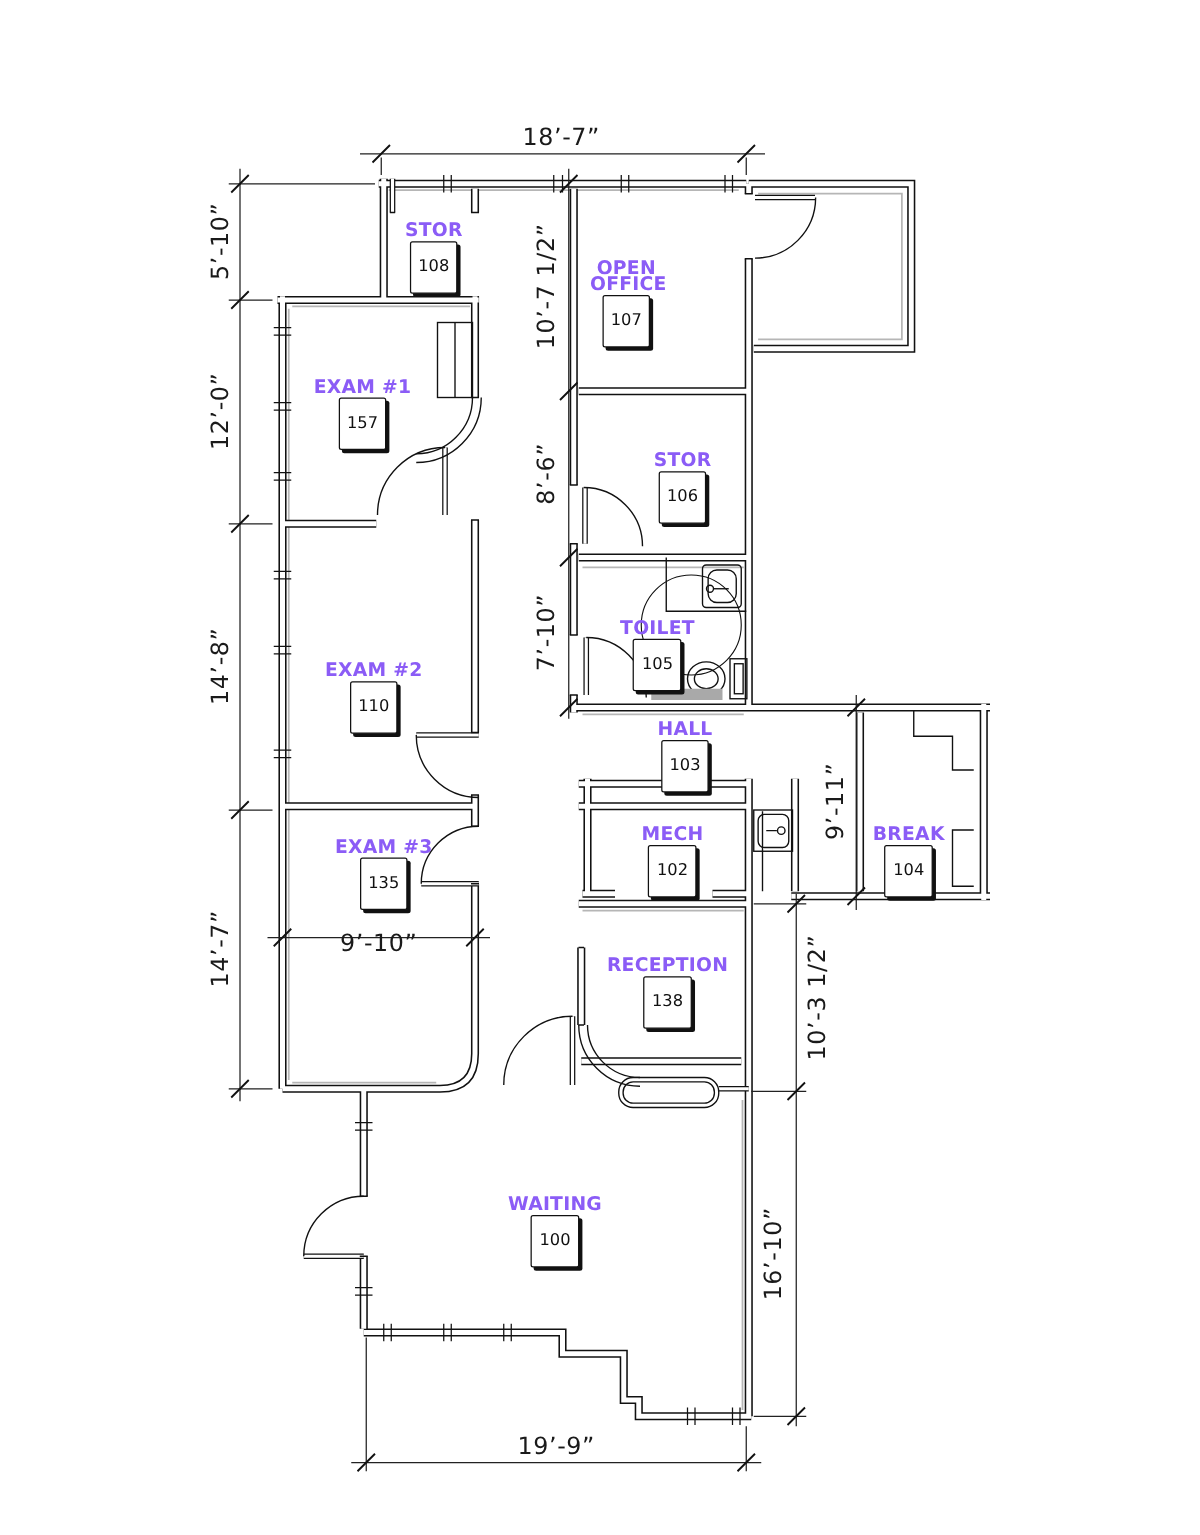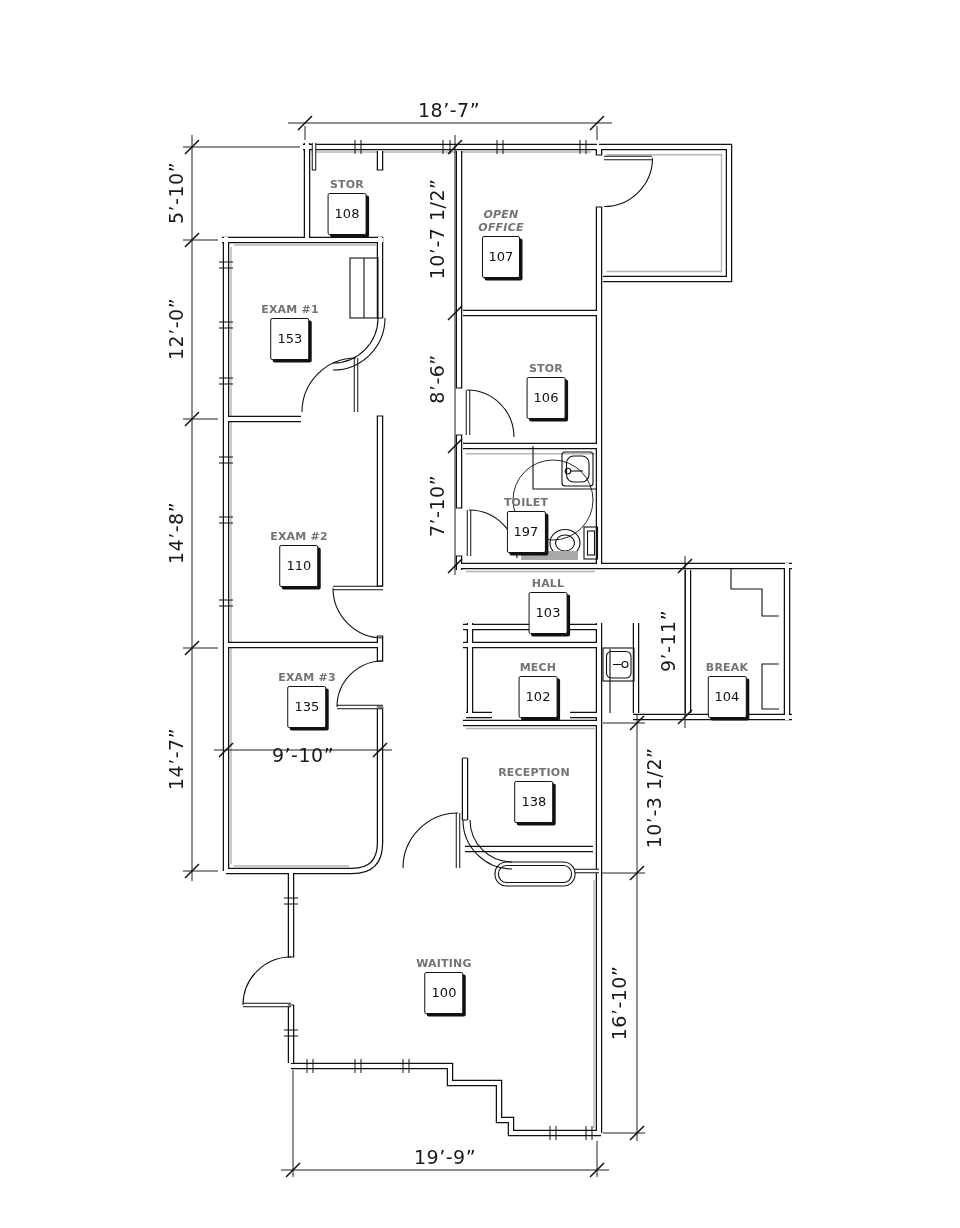--- a/index.html
+++ b/index.html
@@ -3,22 +3,22 @@
 <meta charset="utf-8">
 <style>
   html,body{margin:0;padding:0;background:#fff;}
   .canvas{
     position:relative;width:844px;height:1228px;background:#fff;
     font-family:"DejaVu Sans","Liberation Sans",sans-serif;color:#111;overflow:hidden;
   }
   .canvas svg{position:absolute;left:0;top:0;}
   
   .room{position:absolute;transform:translate(-50%,0);text-align:center;z-index:3;}
-  .rname{font-size:11px;font-weight:bold;letter-spacing:.2px;line-height:13px;white-space:nowrap;color:#737373;}
-  .rname.wrap{white-space:normal;width:58px;margin:0 auto;font-style:italic;}
+  .rname{font-size:15px;font-weight:bold;letter-spacing:.2px;line-height:13px;white-space:nowrap;color:#8b5cf6;}
+  .rname.wrap{white-space:normal;width:58px;margin:0 auto;}
   .rnum{
     display:inline-block;margin-top:2px;background:#fff;border:1.6px solid #111;border-radius:2px;
     box-shadow:2.5px 2.5px 0 #111;padding:12px 6px;font-size:13px;line-height:16px;color:#111;
   }
   
   .dim{position:absolute;font-size:19px;color:#1a1a1a;white-space:nowrap;letter-spacing:.5px;z-index:3;}
   .dim.h{transform:translate(-50%,-50%);}
   .dim.v{transform:translate(-50%,-50%) rotate(-90deg);}
 </style>
 </head>
@@ -185,29 +185,29 @@
 <div class="room" style="left:347px;top:178px">
   <div class="rname">STOR</div>
   <div class="rnum">108</div>
 </div>
 <div class="room" style="left:501px;top:208px">
   <div class="rname wrap">OPEN OFFICE</div>
   <div class="rnum">107</div>
 </div>
 <div class="room" style="left:290px;top:303px">
   <div class="rname">EXAM #1</div>
-  <div class="rnum">153</div>
+  <div class="rnum">157</div>
 </div>
 <div class="room" style="left:546px;top:362px">
   <div class="rname">STOR</div>
   <div class="rnum">106</div>
 </div>
 <div class="room" style="left:526px;top:496px">
   <div class="rname">TOILET</div>
-  <div class="rnum">197</div>
+  <div class="rnum">105</div>
 </div>
 <div class="room" style="left:299px;top:530px">
   <div class="rname">EXAM #2</div>
   <div class="rnum">110</div>
 </div>
 <div class="room" style="left:548px;top:577px">
   <div class="rname">HALL</div>
   <div class="rnum">103</div>
 </div>
 <div class="room" style="left:727px;top:661px">

